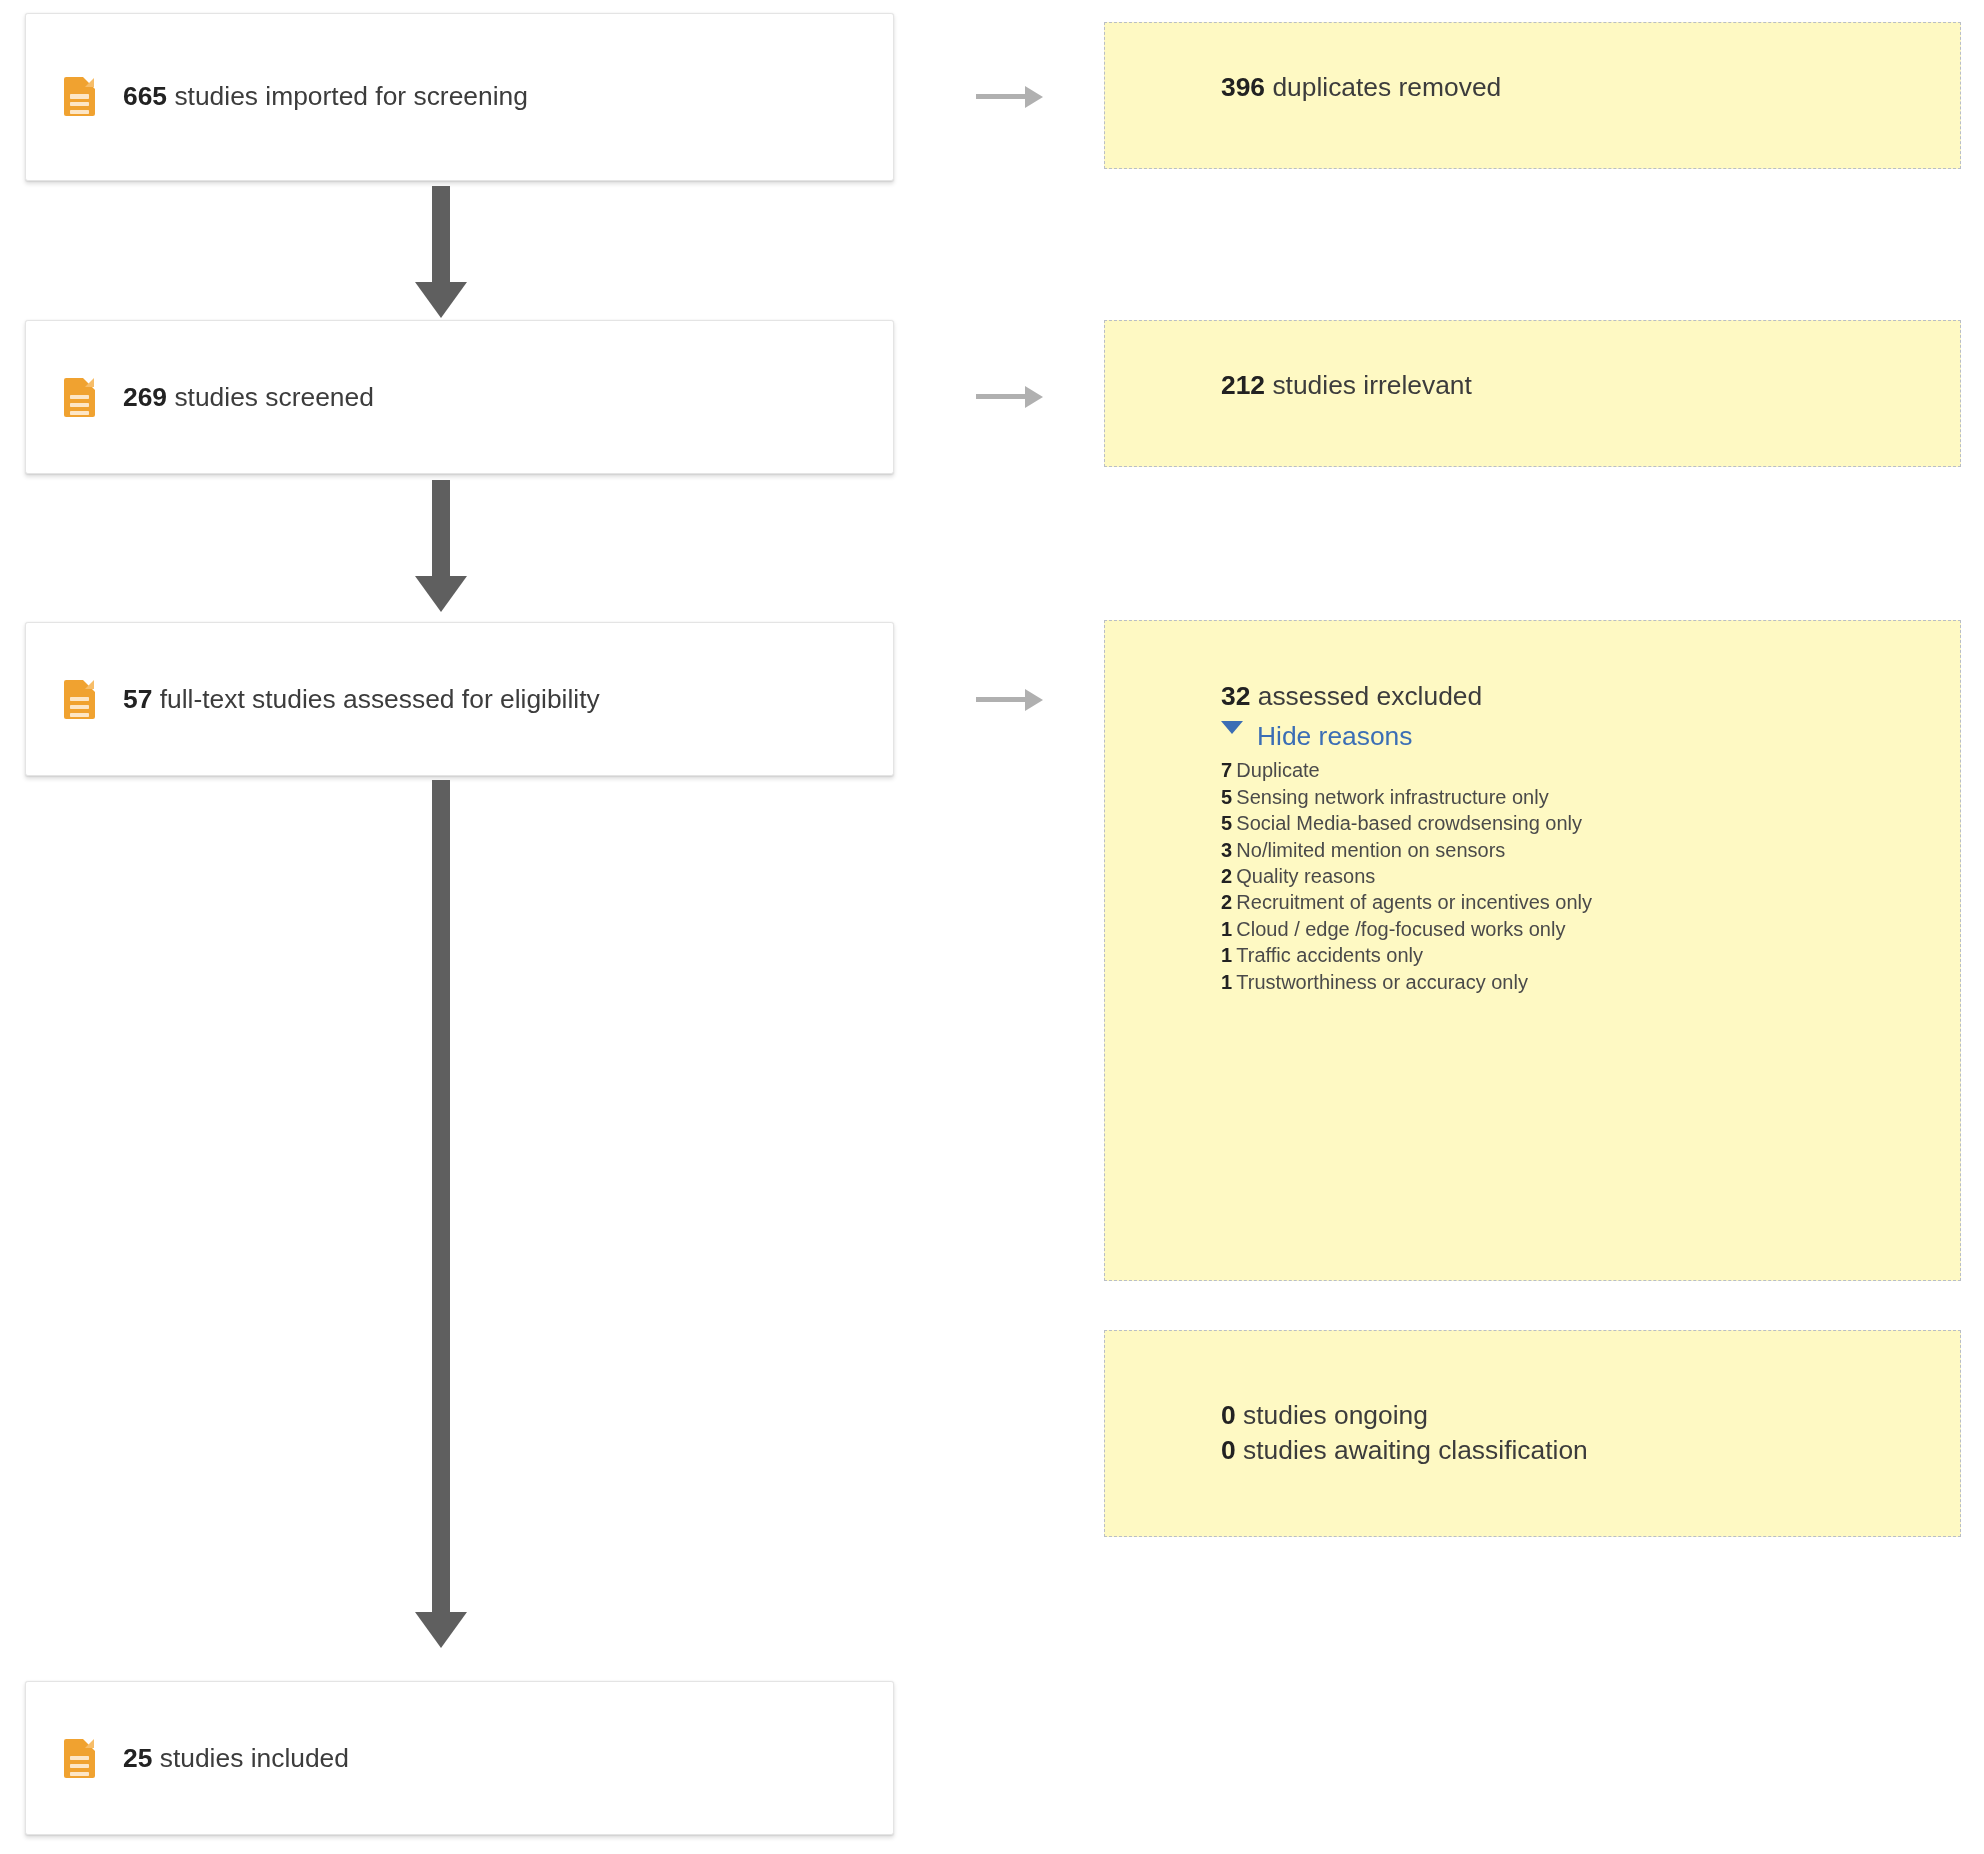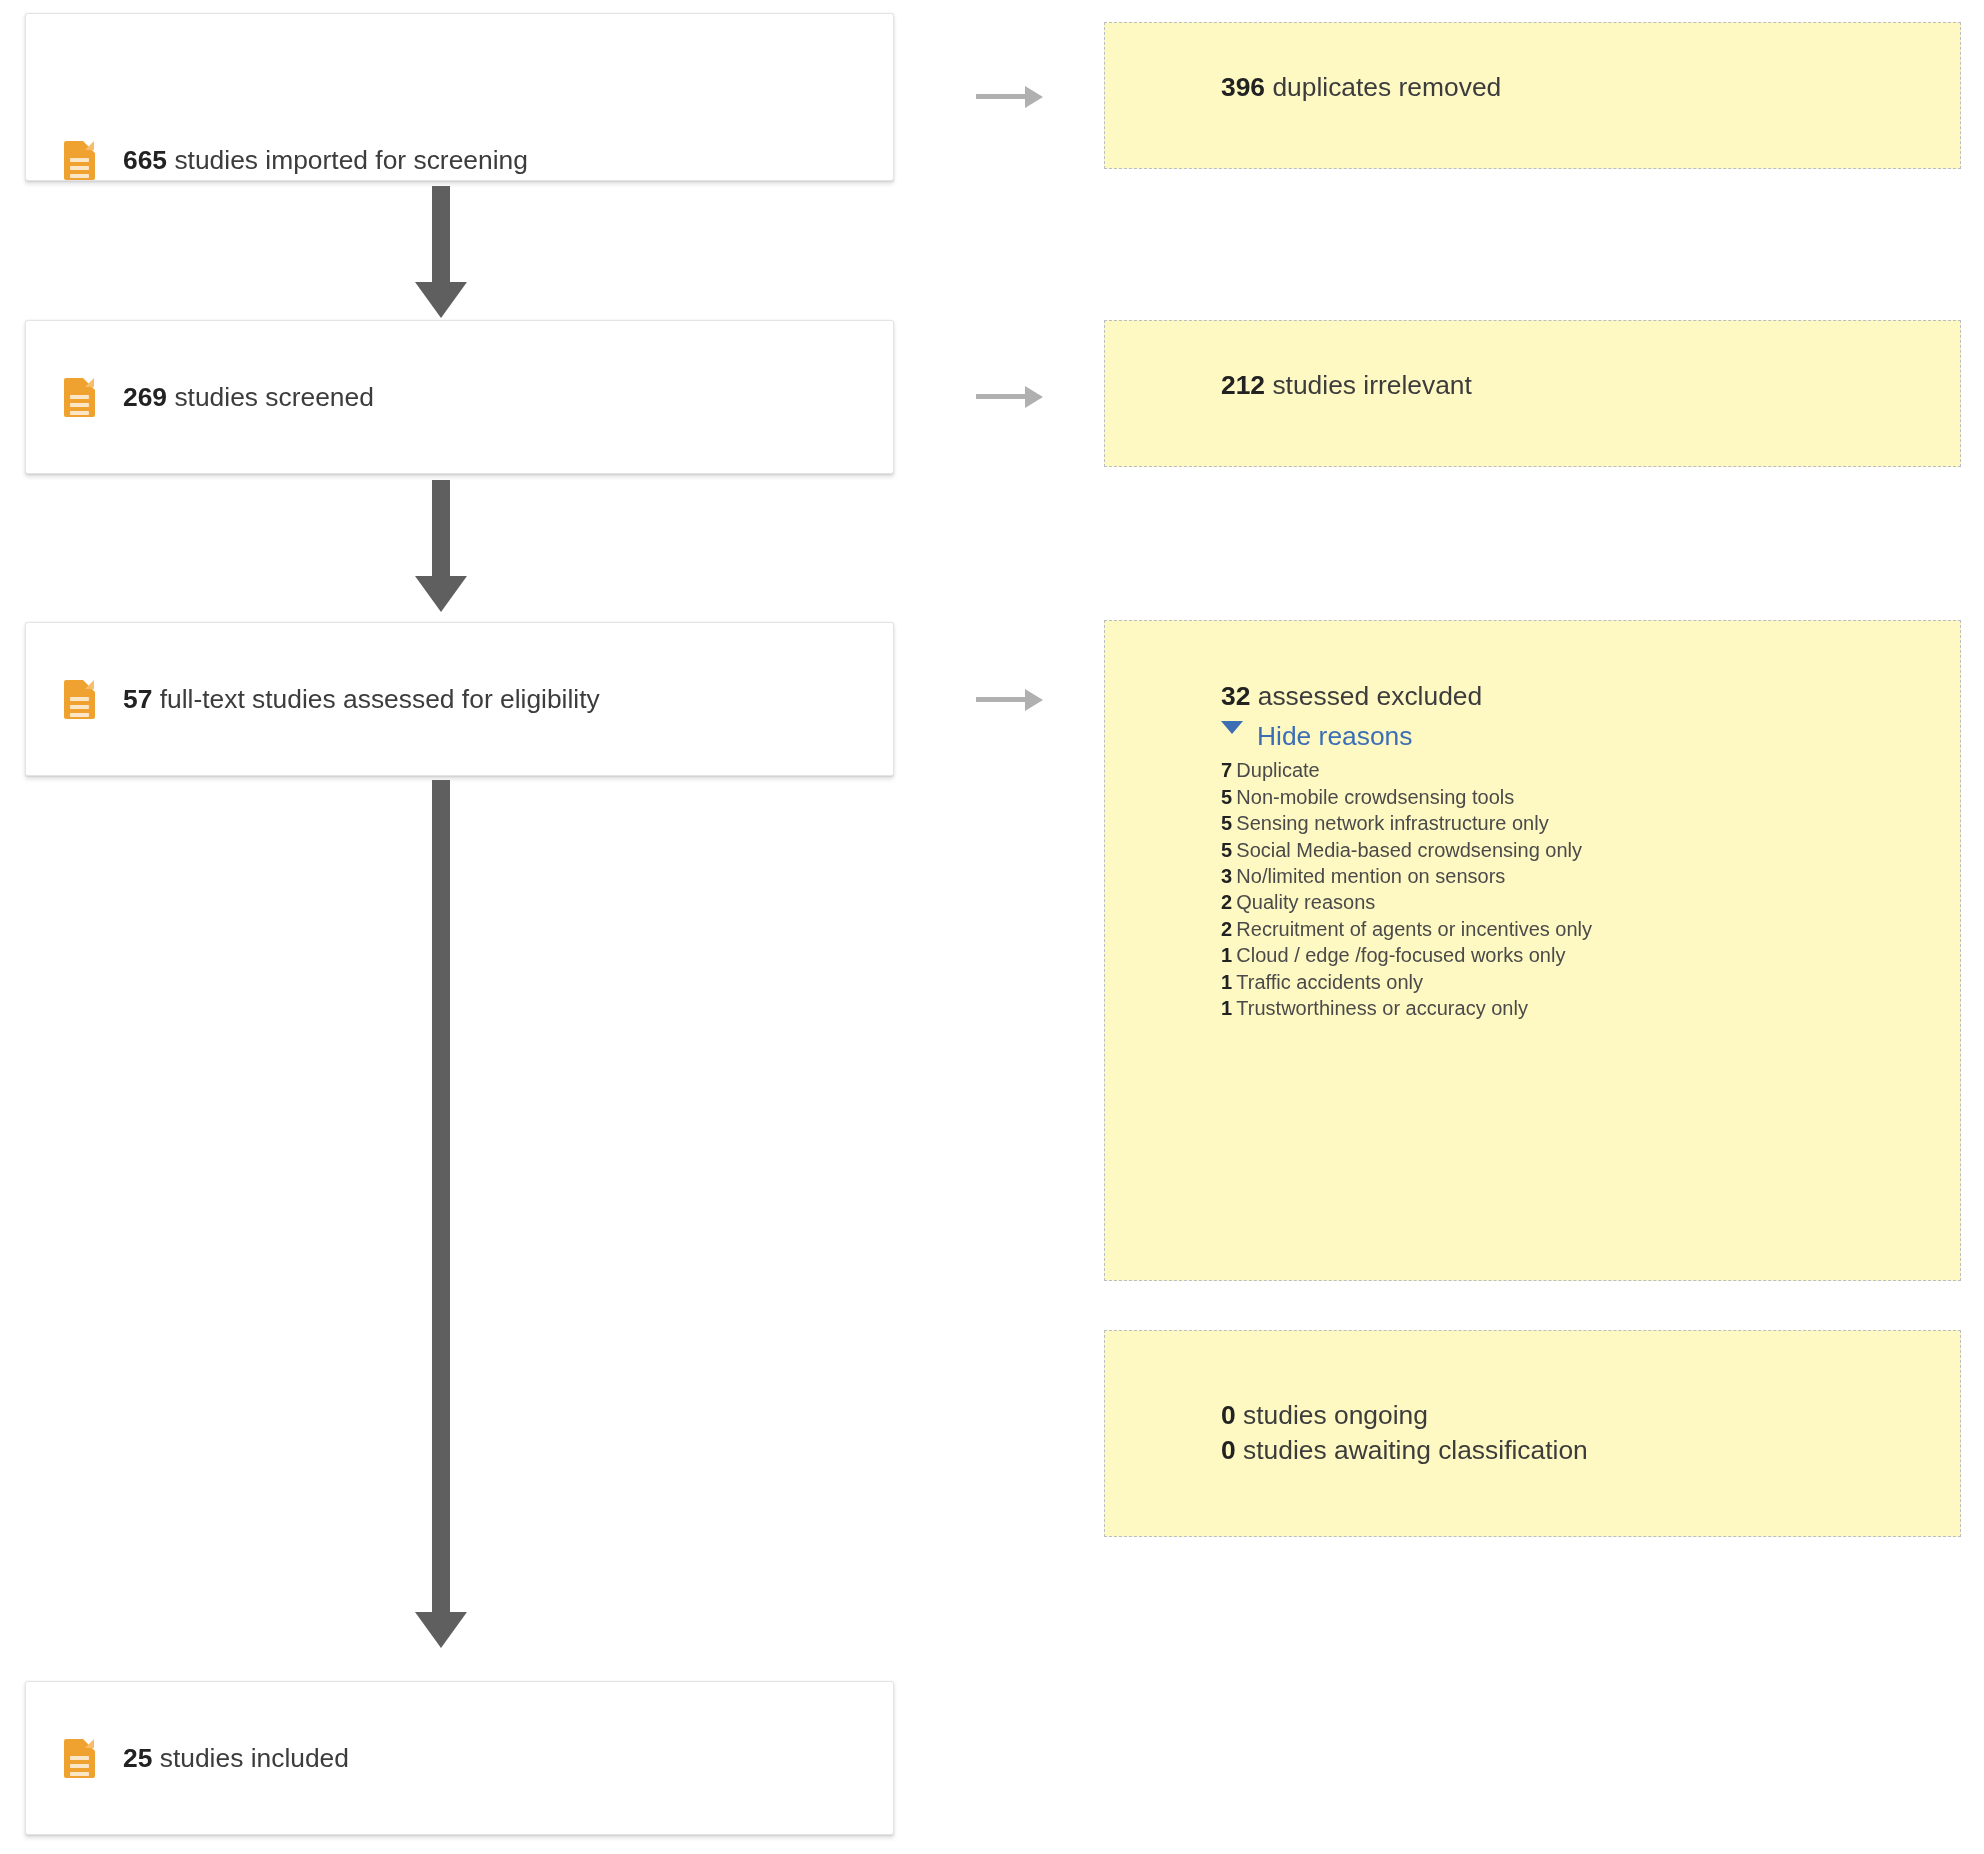--- a/index.html
+++ b/index.html
@@ -192,21 +192,21 @@
     border-left: 26.4px solid transparent;
     border-right: 26.4px solid transparent;
     border-top: 36px solid #5f5f5f;
   }
 </style>
 </head>
 <body>
 
 <div class="stage">
 
-  <div class="card" style="top:12.5px; height:168px;align-items:flex-end;">
+  <div class="card" style="top:12.5px; height:168px;">
     <div class="card-row">
       <span class="doc-icon">
         <span class="body"></span>
           <span class="fold"></span>
           <span class="fold2"></span>
         <span class="line l1"></span>
           <span class="line l2"></span>
           <span class="line l3"></span>
       </span>
       <span class="card-text"><span class="num">665</span> <span>studies imported for screening</span></span>
@@ -282,21 +282,20 @@
     <div class="dashed-inner" style="padding-top:58px;">
       <div class="dash-line"><span class="num">32</span> <span>assessed excluded</span></div>
 
       <div class="hide-reasons">
         <span class="caret"></span>
         <span class="hide-reasons-label">Hide reasons</span>
       </div>
 
       <div>
         <div class="reason-line"><span class="num">7</span><span>Duplicate</span></div>
-        <div class="reason-line"><span class="num">5</span><span>Non-mobile crowdsensing tools</span></div>
         <div class="reason-line"><span class="num">5</span><span>Sensing network infrastructure only</span></div>
         <div class="reason-line"><span class="num">5</span><span>Social Media-based crowdsensing only</span></div>
         <div class="reason-line"><span class="num">3</span><span>No/limited mention on sensors</span></div>
         <div class="reason-line"><span class="num">2</span><span>Quality reasons</span></div>
         <div class="reason-line"><span class="num">2</span><span>Recruitment of agents or incentives only</span></div>
         <div class="reason-line"><span class="num">1</span><span>Cloud / edge /fog-focused works only</span></div>
         <div class="reason-line"><span class="num">1</span><span>Traffic accidents only</span></div>
         <div class="reason-line"><span class="num">1</span><span>Trustworthiness or accuracy only</span></div>
       </div>
     </div>

